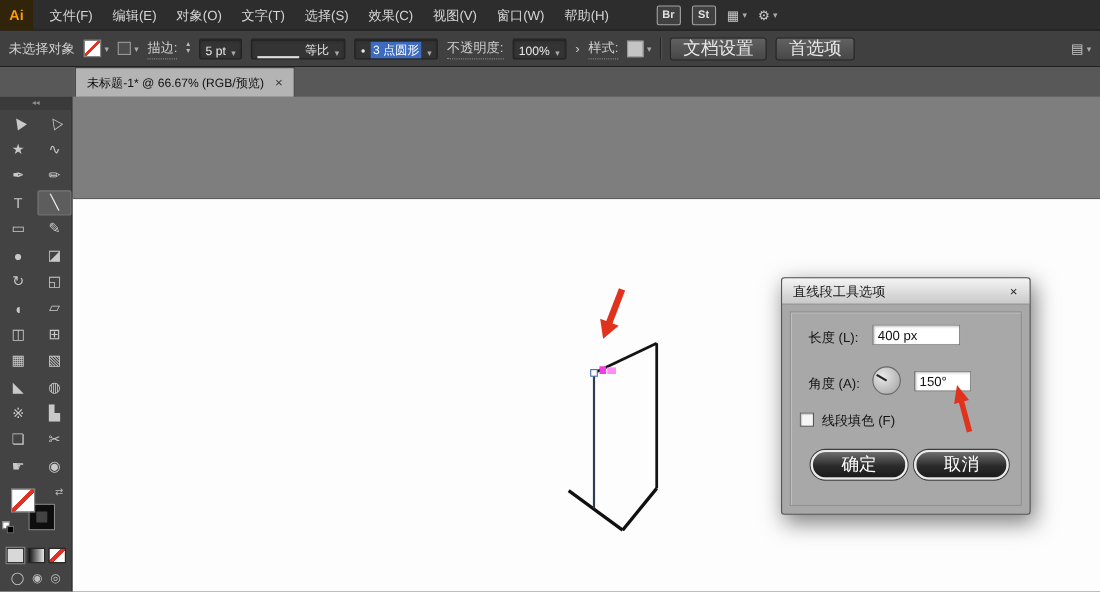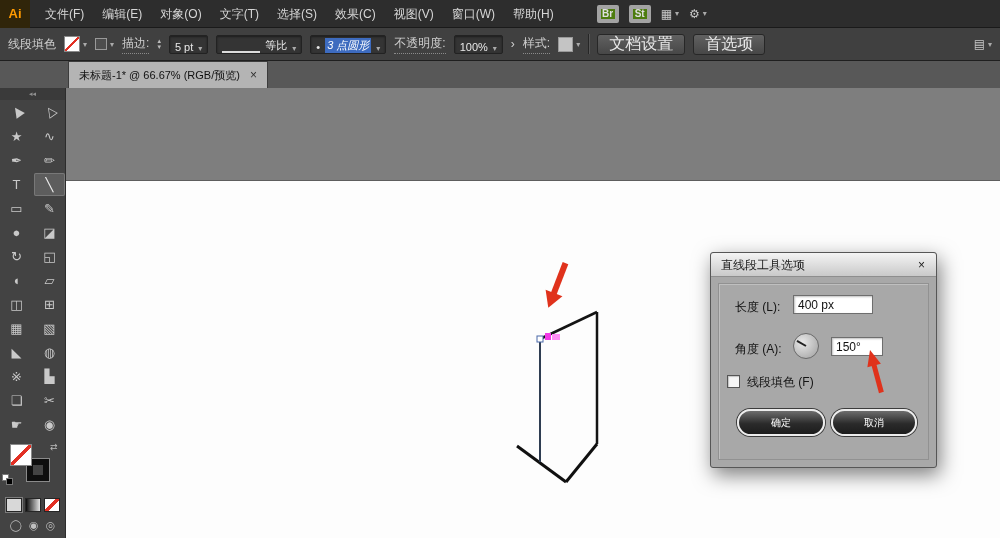--- a/index.html
+++ b/index.html
@@ -15,39 +15,39 @@
   .app{position:relative;width:1000px;height:538px;overflow:hidden;background:#7e7e7e;}
 
   
   .menubar{position:absolute;left:0;top:0;width:100%;height:28px;background:#2d2d2d;
     border-bottom:1px solid #1a1a1a;display:flex;align-items:center;color:#d6d6d6;font-size:12px;}
   .ai-logo{width:30px;height:28px;background:#30250a;color:#ff9a00;font-weight:bold;font-size:13px;
     display:flex;align-items:center;justify-content:center;}
   .menu-items{display:flex;align-items:flex-end;margin-left:6px;}
   .menu-item{padding:0 9px;line-height:28px;cursor:default;white-space:nowrap;}
   .menubar-right{display:flex;align-items:center;gap:10px;margin-left:34px;}
-  .badge{width:22px;height:18px;background:#4d7c0f;border:4px solid #a3a3a3;border-radius:2px;
+  .badge{width:22px;height:18px;background:#404040;border:1px solid #a3a3a3;border-radius:2px;
     color:#e0e0e0;font-size:10px;font-weight:bold;display:flex;align-items:center;justify-content:center;}
   .mb-icon{display:flex;align-items:center;gap:3px;color:#c9c9c9;font-size:12px;}
   .caret{font-size:8px;color:#aaa;}
 
   
   .controlbar{position:absolute;left:0;top:28px;width:100%;height:33px;background:#404040;
     border-bottom:1px solid #1f1f1f;display:flex;align-items:center;gap:8px;padding:0 8px;
     color:#cfcfcf;font-size:12px;}
   .link-label{border-bottom:1px dotted #8a8a8a;padding-bottom:1px;white-space:nowrap;}
   .swatch-none{width:16px;height:16px;border:1px solid #8a8a8a;
     background:linear-gradient(135deg,#fff 43%,#e23024 43%,#e23024 57%,#fff 57%);}
   .drop{display:flex;align-items:center;gap:3px;}
   .mini-proxy{width:12px;height:12px;border:1px solid #999;background:#4d4d4d;}
   .stepper{display:flex;flex-direction:column;line-height:6px;font-size:7px;color:#bbb;}
   .field{background:#343434;border:1px solid #222;box-shadow:inset 0 1px 2px rgba(0,0,0,.45);
     color:#e8e8e8;font-size:11px;height:19px;display:flex;align-items:flex-end;padding:0 5px;gap:5px;border-radius:2px;white-space:nowrap;}
   .profile-line{width:38px;height:2px;background:#dcdcdc;}
-  .hl-blue{background:var(--highlight-blue);color:#fff;padding:0 2px;font-style:italic;}
+  .hl-blue{background:var(--highlight-blue);color:#fff;padding:0 2px;}
   .vdiv{width:1px;height:20px;background:#262626;box-shadow:1px 0 0 #565656;}
   .cbtn{background:linear-gradient(#616161,#474747);border:1px solid #272727;border-radius:3px;
     color:#e8e8e8;font-size:16px;height:21px;display:flex;align-items:center;padding:0 11px;white-space:nowrap;}
   .spacer{flex:1;}
 
   
   .tabstrip{position:absolute;left:0;top:61px;width:100%;height:27px;background:#585858;}
   .doc-tab{position:absolute;left:68px;top:0;height:27px;background:#b4b4b4;border:1px solid #3c3c3c;
     border-bottom:none;display:flex;align-items:center;gap:10px;padding:0 10px;font-size:11px;color:#111;}
   .tab-close{font-size:12px;color:#333;line-height:1;}
@@ -91,21 +91,21 @@
     box-shadow:inset 1px 1px 0 #bfbfbf;}
   .dlg-label{position:absolute;white-space:nowrap;}
   .dlg-input{position:absolute;background:#fff;border:1px solid #6e6e6e;box-shadow:inset 1px 1px 2px rgba(0,0,0,.25);
     font-family:"Liberation Sans","DejaVu Sans",sans-serif;font-size:12px;color:#111;padding:1px 4px;height:19px;}
   .dial{position:absolute;left:82px;top:80px;width:26px;height:26px;border-radius:50%;
     background:radial-gradient(circle at 35% 35%,#e9e9e9,#9e9e9e);border:1px solid #6a6a6a;}
   .checkbox{position:absolute;left:16px;top:122px;width:13px;height:13px;background:#f5f5f5;
     border:1px solid #555;box-shadow:inset 1px 1px 1px rgba(0,0,0,.2);}
   .dlg-btn{position:absolute;height:27px;border-radius:14px;border:2px solid #ececec;
     background:linear-gradient(#6d6d6d 0%,#2b2b2b 55%,#1c1c1c 100%);box-shadow:0 0 0 1px #3c3c3c;
-    color:#fff;font-size:10px;display:flex;align-items:center;justify-content:center;}
+    color:#fff;font-size:16px;display:flex;align-items:center;justify-content:center;}
   .overlay-svg{position:absolute;z-index:60;}
 </style>
 </head>
 <body>
 
 <div class="app">
 
   <div class="menubar">
     <div class="ai-logo">Ai</div>
     <div class="menu-items">
@@ -127,21 +127,21 @@
         <span class="caret">▾</span>
       </div>
       <div class="mb-icon">
         <span>⚙</span>
         <span class="caret">▾</span>
       </div>
     </div>
   </div>
 
   <div class="controlbar">
-    <span>线段填色</span>
+    <span>未选择对象</span>
     <div class="drop">
       <span class="swatch-none"></span>
       <span class="caret">▾</span>
     </div>
     <div class="drop">
       <span class="mini-proxy"></span>
       <span class="caret">▾</span>
     </div>
     <span class="link-label">描边:</span>
     <span class="stepper">

